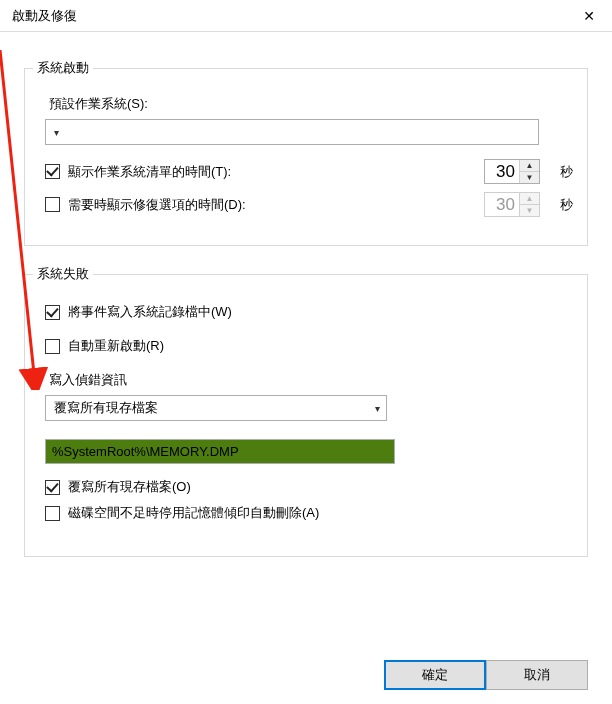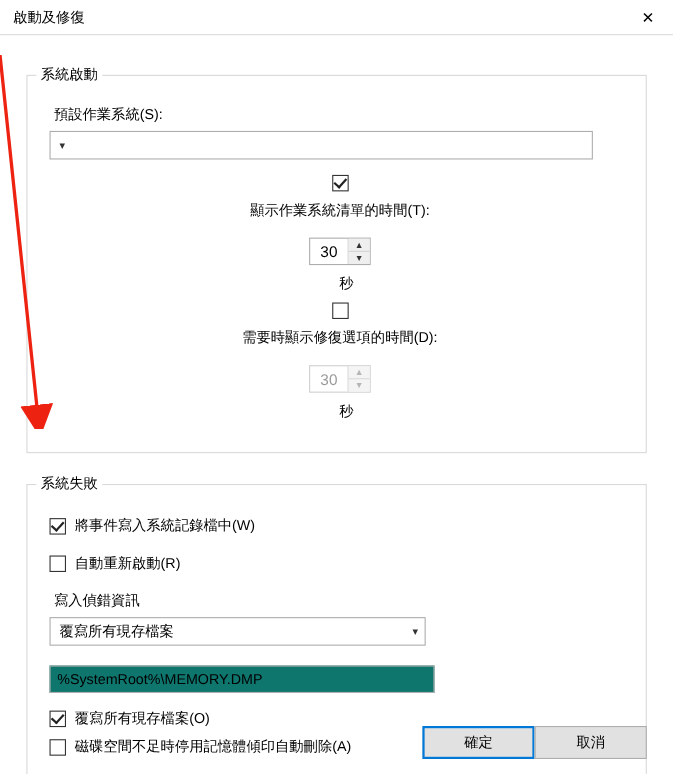--- a/index.html
+++ b/index.html
@@ -31,21 +31,21 @@
   
   .group{
     border:1px solid #d9d9d9;position:relative;margin:18px 0 28px 0;
     padding:20px 14px 20px 14px;
   }
   .group-title{
     position:absolute;top:-10px;left:8px;background:#fff;padding:0 4px;font-size:13px;
   }
 
   
-  .row{display:flex;align-items:center;margin:8px 0;flex-direction:column;}
+  .row{display:flex;align-items:center;margin:8px 0;}
   .row .label{flex:0 0 auto;}
   .row .gap{flex:1 1 auto;}
   .sub-indent{padding-left:6px;}
 
   
   .select{
     display:flex;align-items:center;justify-content:space-between;
     height:26px;border:1px solid #adadad;background:#fff;
     padding:0 6px 0 8px;width:100%;
   }
@@ -62,33 +62,33 @@
   }
   .cb-box.checked::after{
     content:"";width:9px;height:5px;border-left:2px solid #222;border-bottom:2px solid #222;
     transform:rotate(-48deg) translate(1px,-1px);
   }
 
   
   .spin-wrap{display:flex;align-items:center;border:1px solid #adadad;height:25px;width:56px;background:#fff;}
   .spin-wrap.disabled{color:#9a9a9a;border-color:#cfcfcf;}
   .spin-input{
-    border:none;width:34px;height:100%;padding:0 4px;font-size:14px;text-align:center;
+    border:none;width:34px;height:100%;padding:0 4px;font-size:17px;text-align:right;
     outline:none;background:transparent;color:inherit;
   }
   .spin-btns{display:flex;flex-direction:column;width:20px;height:100%;border-left:1px solid #d0d0d0;}
   .spin-btn{flex:1;display:flex;align-items:center;justify-content:center;font-size:8px;line-height:1;
     background:#efefef;border-bottom:1px solid #d0d0d0;color:#333}
   .spin-btn:last-child{border-bottom:none;}
   .spin-wrap.disabled .spin-btn{color:#b5b5b5;background:#f4f4f4;}
   .unit{margin-left:12px;}
 
   
   .text-input{
-    height:25px;border:1px solid #adadad;background:#0f766e;padding:2px 6px;font-size:13px;
+    height:25px;border:1px solid #adadad;background:#4d7c0f;padding:2px 6px;font-size:13px;
     font-family:inherit;width:350px;display:block;
   }
 
   
   .button-bar{
     position:absolute;bottom:14px;right:24px;display:flex;gap:0;
   }
   .btn{
     width:102px;height:30px;border:1px solid #adadad;background:#e1e1e1;
     display:flex;align-items:center;justify-content:center;font-size:13px;

